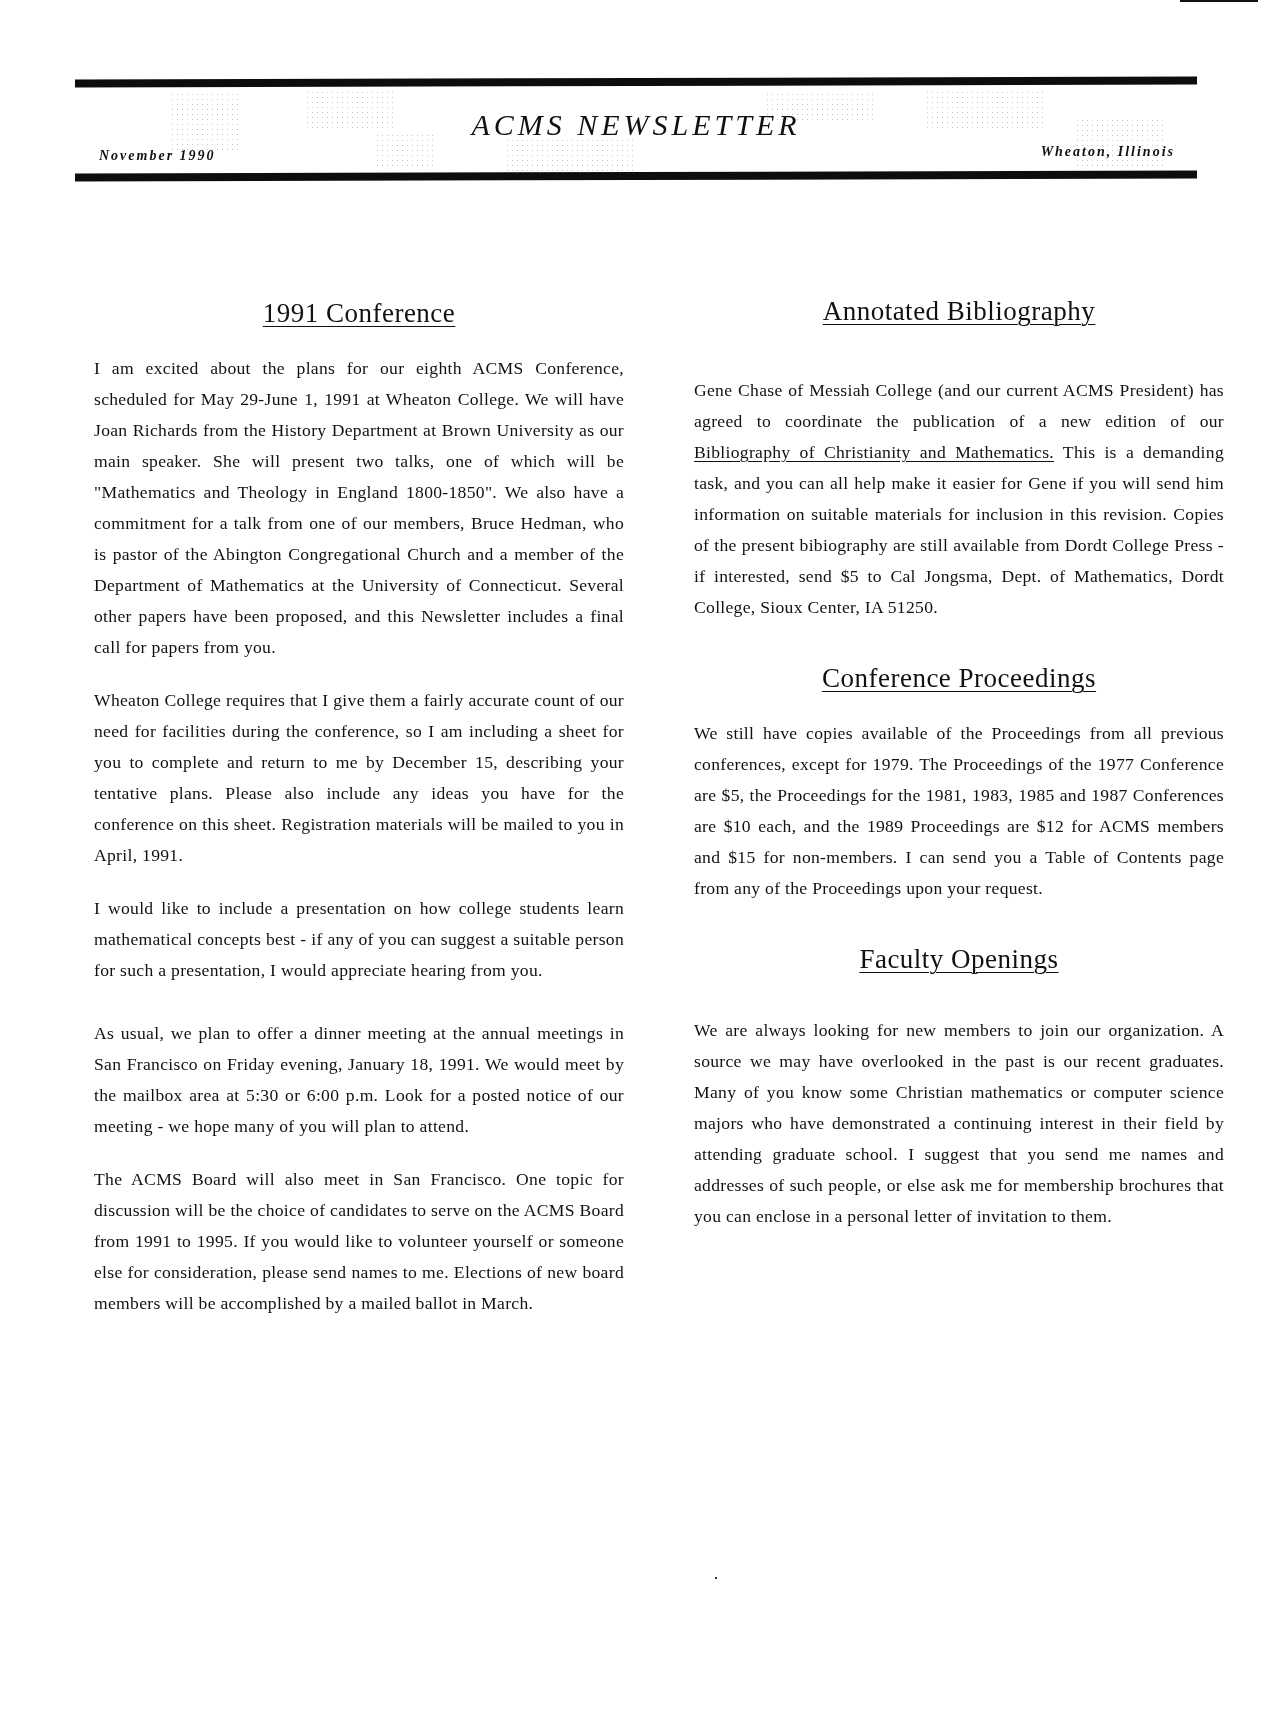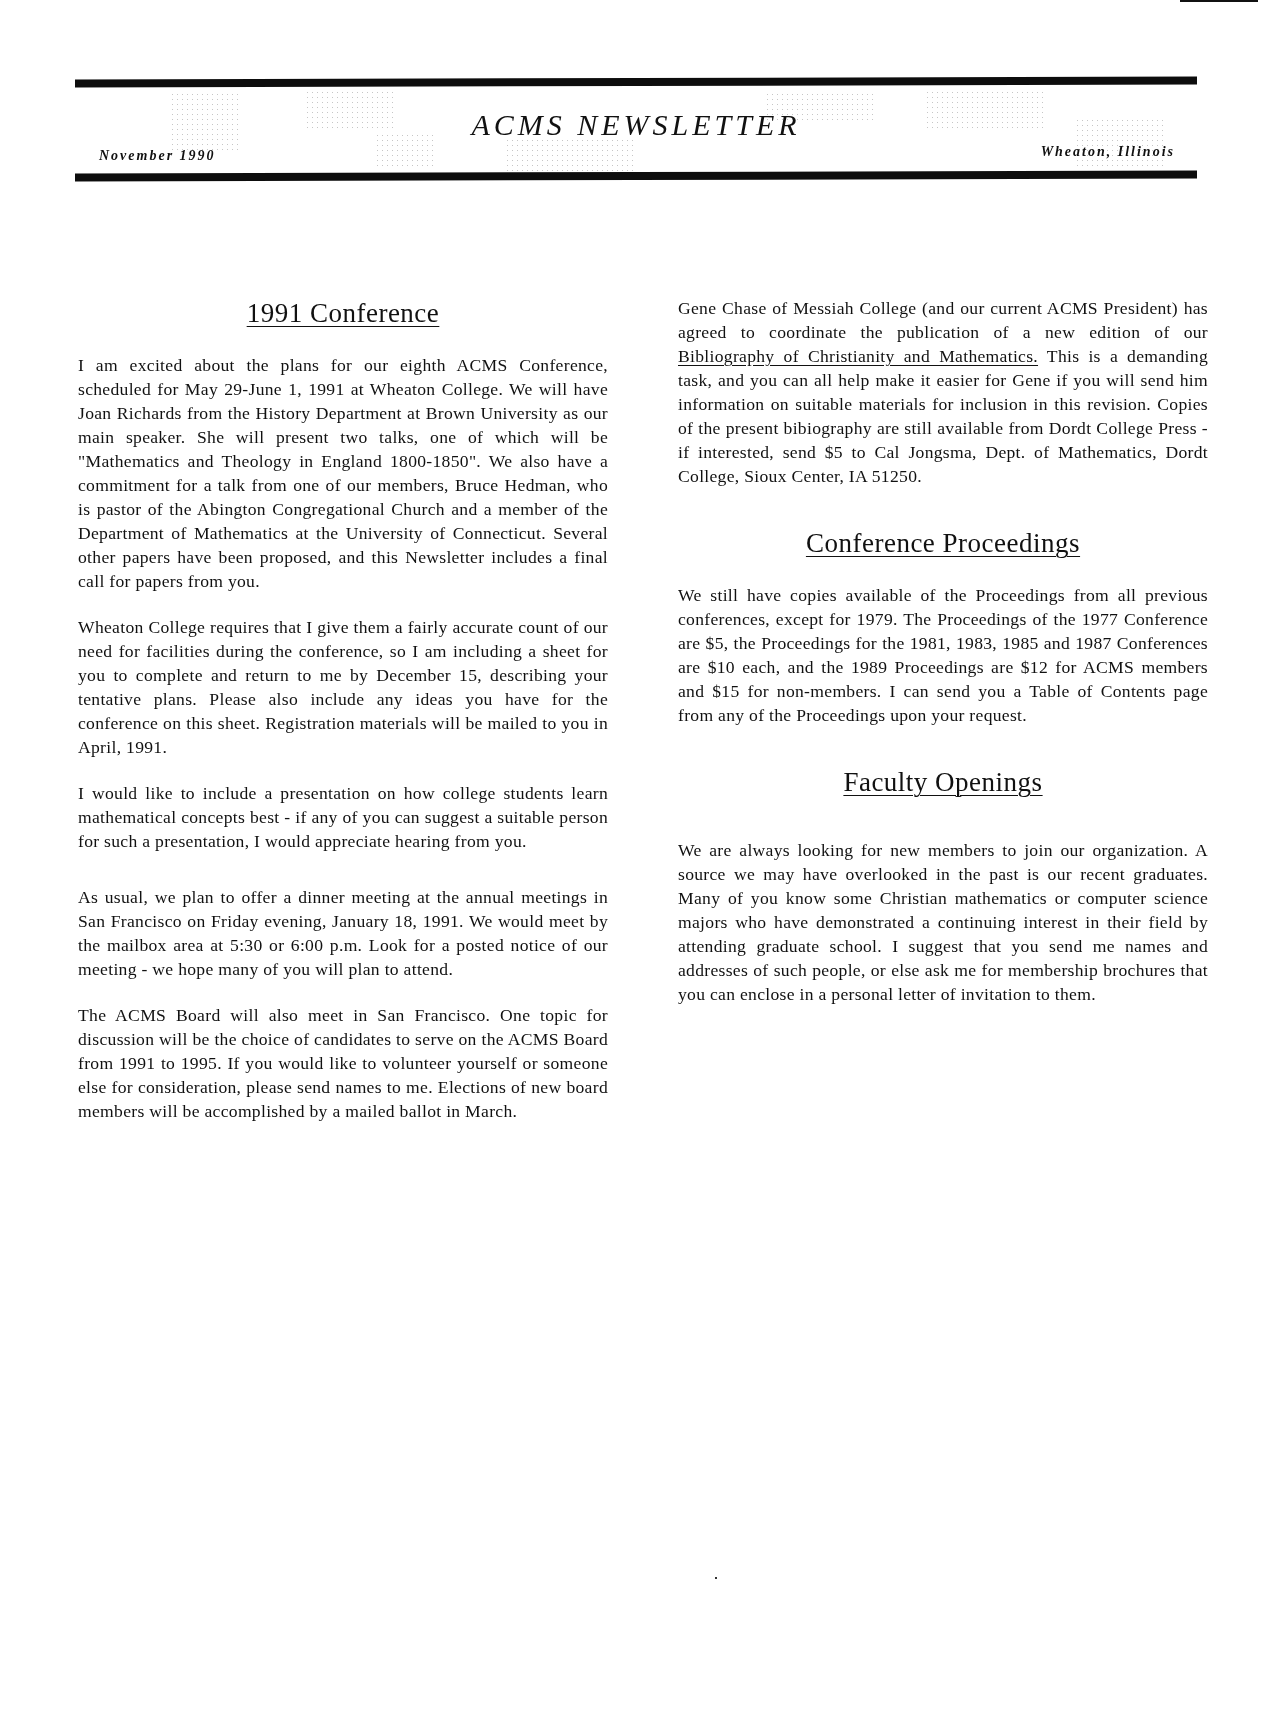--- a/index.html
+++ b/index.html
@@ -81,38 +81,39 @@
       top: 66px;
       font-style: italic;
       font-weight: bold;
       font-size: 14px;
       letter-spacing: 2px;
       font-family: "Liberation Serif", serif;
     }
     .column {
       position: absolute;
       width: 530px;
+      margin-left: 16px;
     }
     .col-left { left: 78px; top: 298px; }
     .col-right { left: 678px; top: 296px; }
     .section { margin: 0; }
     .section h2 {
       text-align: center;
       font-weight: normal;
       font-size: 27px;
       text-decoration: underline;
       text-decoration-thickness: 1px;
       text-underline-offset: 4px;
       margin: 0 0 24px 0;
       letter-spacing: 0.5px;
     }
     .section p {
       margin: 0 0 22px 0;
       font-size: 17.6px;
-      line-height: 24px;
+      line-height: 31px;
       text-align: justify;
       letter-spacing: 0.3px;
     }
     .underlined {
       text-decoration: underline;
       text-underline-offset: 3px;
     }
     .gap-left-1 { margin-top: 32px !important; }
     .gap-right-1 { margin-top: 40px !important; }
     .gap-right-2 { margin-top: 40px !important; }
@@ -157,20 +158,21 @@
     </section>
 
     <section class="section gap-left-1" id="sec-sf">
       <p>As usual, we plan to offer a dinner meeting at the annual meetings in San Francisco on Friday evening, January 18, 1991.  We would meet by the mailbox area at 5:30 or 6:00 p.m.   Look for a posted notice of our meeting - we hope many of you will plan to attend.</p>
       <p>The ACMS Board will also meet in San Francisco.  One topic for discussion will be the choice of candidates to serve on the ACMS Board from 1991 to 1995.  If you would like to volunteer yourself or someone else for consideration, please send names to me.  Elections of new board members will be accomplished by a mailed ballot in March.</p>
     </section>
   </div>
 
   <div class="column col-right">
     <section class="section" id="sec-annotated">
+      <h2>Annotated Bibliography</h2>
       <p><span>Gene Chase of Messiah College (and our current ACMS President) has agreed to coordinate the publication of a new edition of our </span><span class="underlined">Bibliography of Christianity and Mathematics.</span><span>  This is a demanding task, and you can all help make it easier for Gene if you will send him information on suitable materials for inclusion in this revision.  Copies of the present bibiography are still available from Dordt College Press - if interested, send $5 to Cal Jongsma, Dept. of Mathematics, Dordt College, Sioux Center, IA 51250.</span></p>
     </section>
 
     <section class="section gap-right-1" id="sec-proc">
       <h2>Conference Proceedings</h2>
       <p>We still have copies available of the Proceedings from all previous conferences, except for 1979.  The Proceedings of the 1977 Conference are $5, the Proceedings for the 1981, 1983, 1985 and 1987 Conferences are $10 each, and the 1989 Proceedings are $12 for ACMS members and $15 for non-members. I can send you a Table of Contents page from any of the Proceedings upon your request.</p>
     </section>
 
     <section class="section gap-right-2" id="sec-faculty">
       <h2>Faculty Openings</h2>

